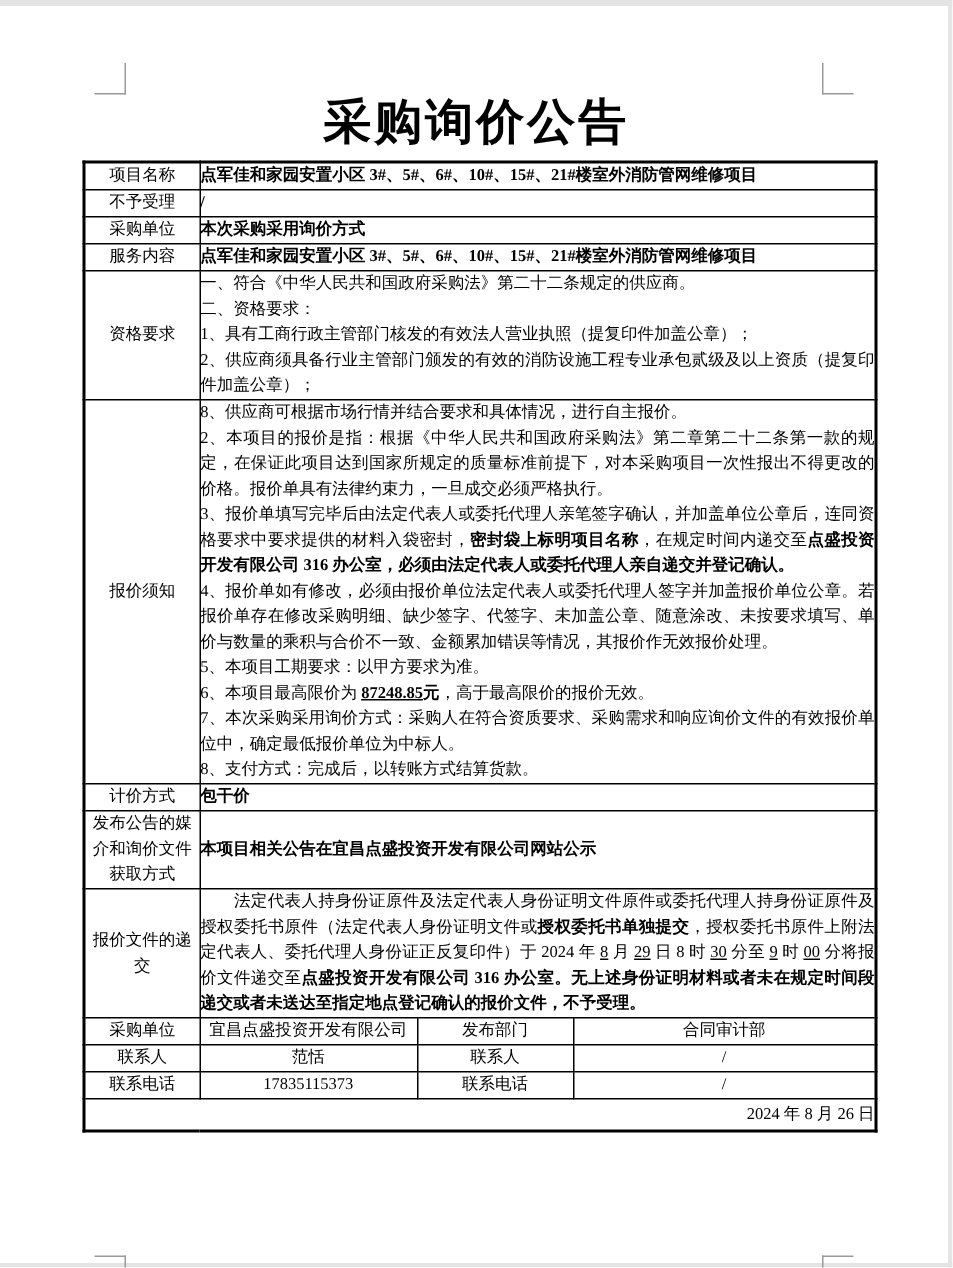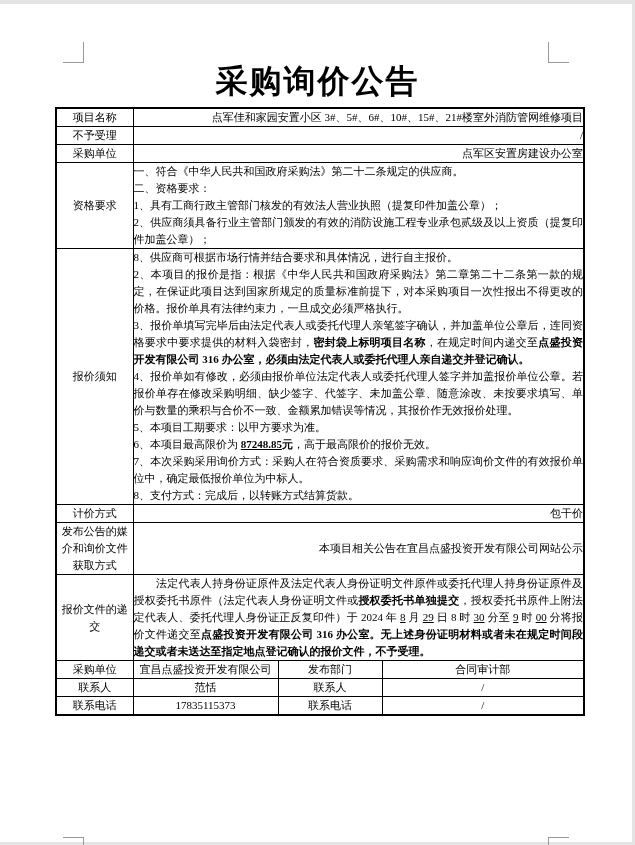--- a/index.html
+++ b/index.html
@@ -21,21 +21,21 @@
     font-size:32px;font-weight:bold;letter-spacing:2px;
   }
   table.doc-table{
     position:absolute;left:55px;top:107px;width:528px;
     border-collapse:collapse;table-layout:fixed;
     font-size:11px;line-height:17px;
   }
   table.doc-table{border:2px solid #000;}
   table.doc-table td{border:1px solid #000;padding:0;vertical-align:middle;}
   td.lbl{width:75px;text-align:center;padding:1px 3px;}
-  td.val{text-align:right;padding:1px 6px;}
+  td.val{text-align:left;padding:1px 6px;font-weight:bold;}
   td.rich{text-align:justify;padding:1px 6px;vertical-align:middle;}
   .para{text-align:justify;}
   .rt-b{font-weight:bold;}
   .rt-u{text-decoration:underline;}
   tr.short td{height:17px;}
   td.c{text-align:center;padding:1px 4px;font-family:Liberation Serif, serif;}
   td.date-cell{text-align:right;padding:2px 8px;height:20px;}
   col.c1{width:77px;} col.c2{width:145px;} col.c3{width:104px;} col.c4{width:202px;}
 </style>
 </head>
@@ -63,21 +63,25 @@
       <tr class="short">
     <td class="lbl">项目名称</td>
     <td class="val" colspan="3">点军佳和家园安置小区 3#、5#、6#、10#、15#、21#楼室外消防管网维修项目</td>
   </tr>
   <tr class="short">
     <td class="lbl">不予受理</td>
     <td class="val" colspan="3">/</td>
   </tr>
   <tr class="short">
     <td class="lbl">采购单位</td>
-    <td class="val" colspan="3">点军区安置房建设办公室</td>
+    <td class="val" colspan="3">本次采购采用询价方式</td>
+  </tr>
+  <tr class="short">
+    <td class="lbl">服务内容</td>
+    <td class="val" colspan="3">点军佳和家园安置小区 3#、5#、6#、10#、15#、21#楼室外消防管网维修项目</td>
   </tr>
   <tr>
     <td class="lbl">资格要求</td>
     <td class="rich" colspan="3">
           <div class="para"><span>一、符合《中华人民共和国政府采购法》第二十二条规定的供应商。</span></div>
           <div class="para"><span>二、资格要求：</span></div>
           <div class="para"><span>1、具有工商行政主管部门核发的有效法人营业执照（提复印件加盖公章）；</span></div>
           <div class="para"><span>2、供应商须具备行业主管部门颁发的有效的消防设施工程专业承包贰级及以上资质（提复印件加盖公章）；</span></div>
         </td>
   </tr>
@@ -119,14 +123,17 @@
     <td class="c">范恬</td>
     <td class="c">联系人</td>
     <td class="c">/</td>
   </tr>
   <tr class="short">
     <td class="lbl">联系电话</td>
     <td class="c">17835115373</td>
     <td class="c">联系电话</td>
     <td class="c">/</td>
   </tr>
+  <tr>
+    <td class="date-cell" colspan="4">2024 年 8 月 26 日</td>
+  </tr>
 </tbody>
   </table>
 
 </body></html>

